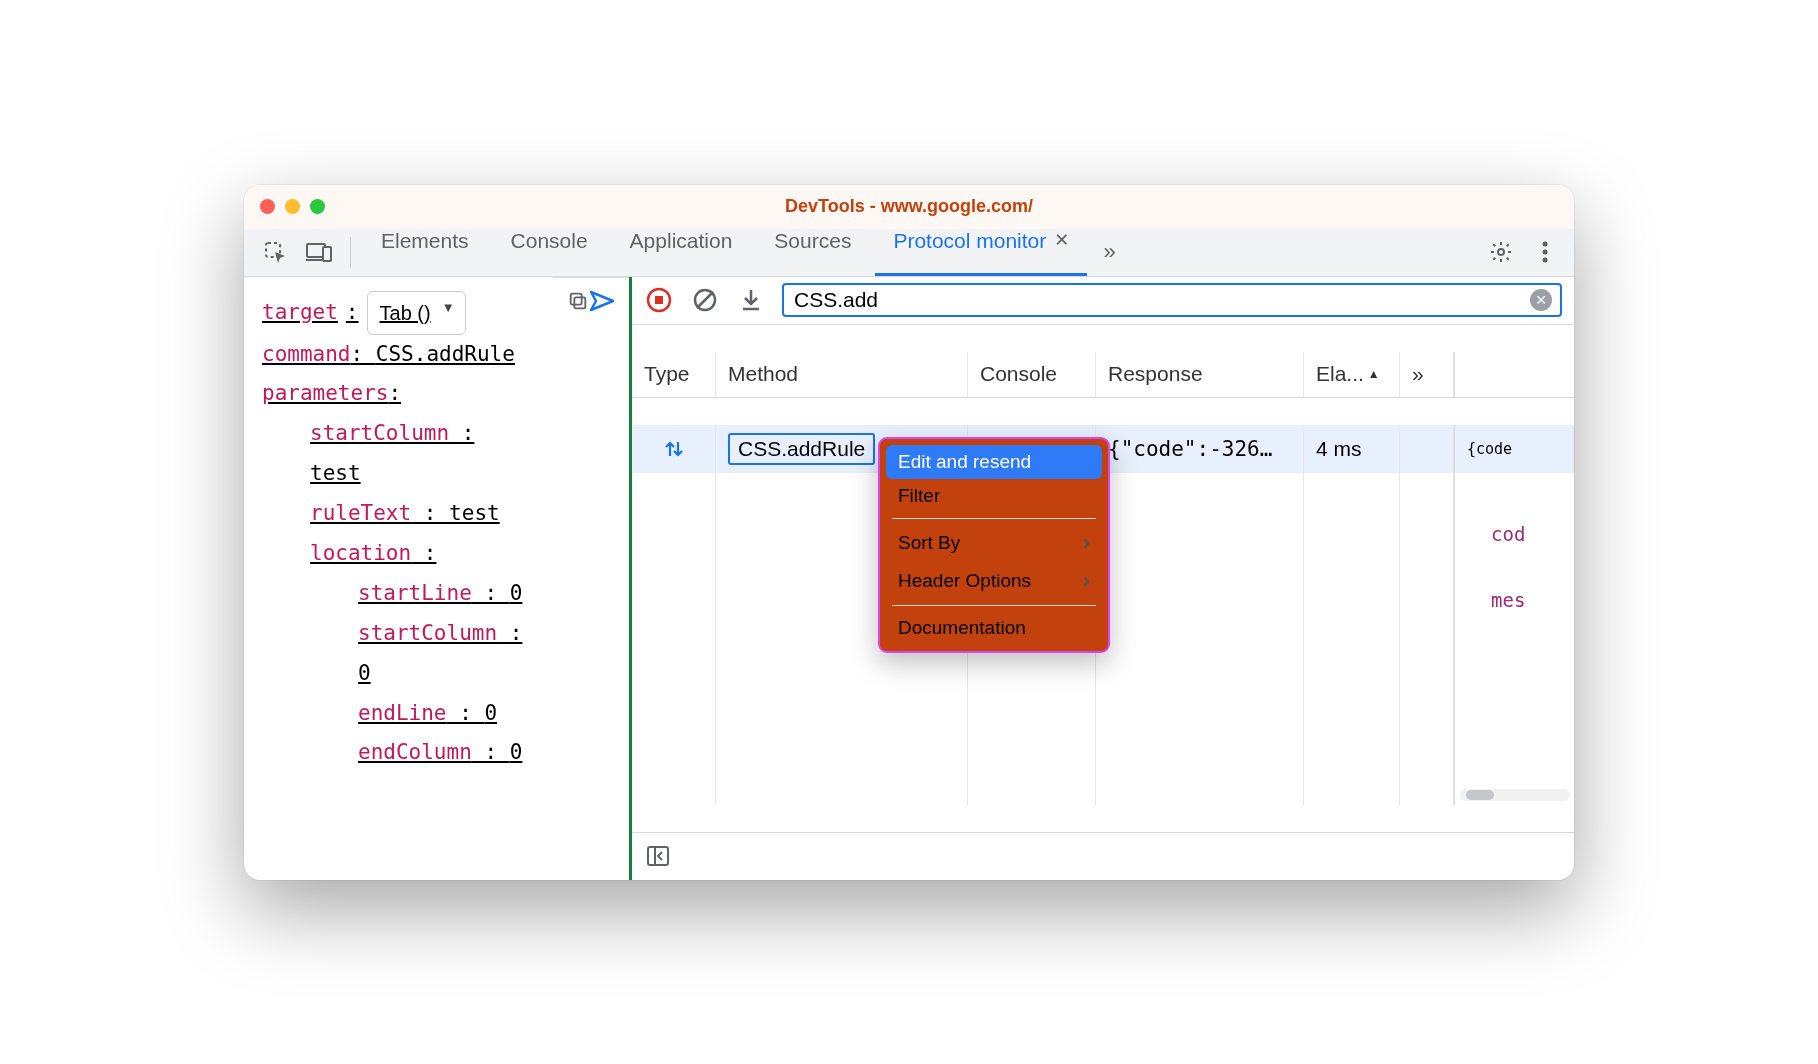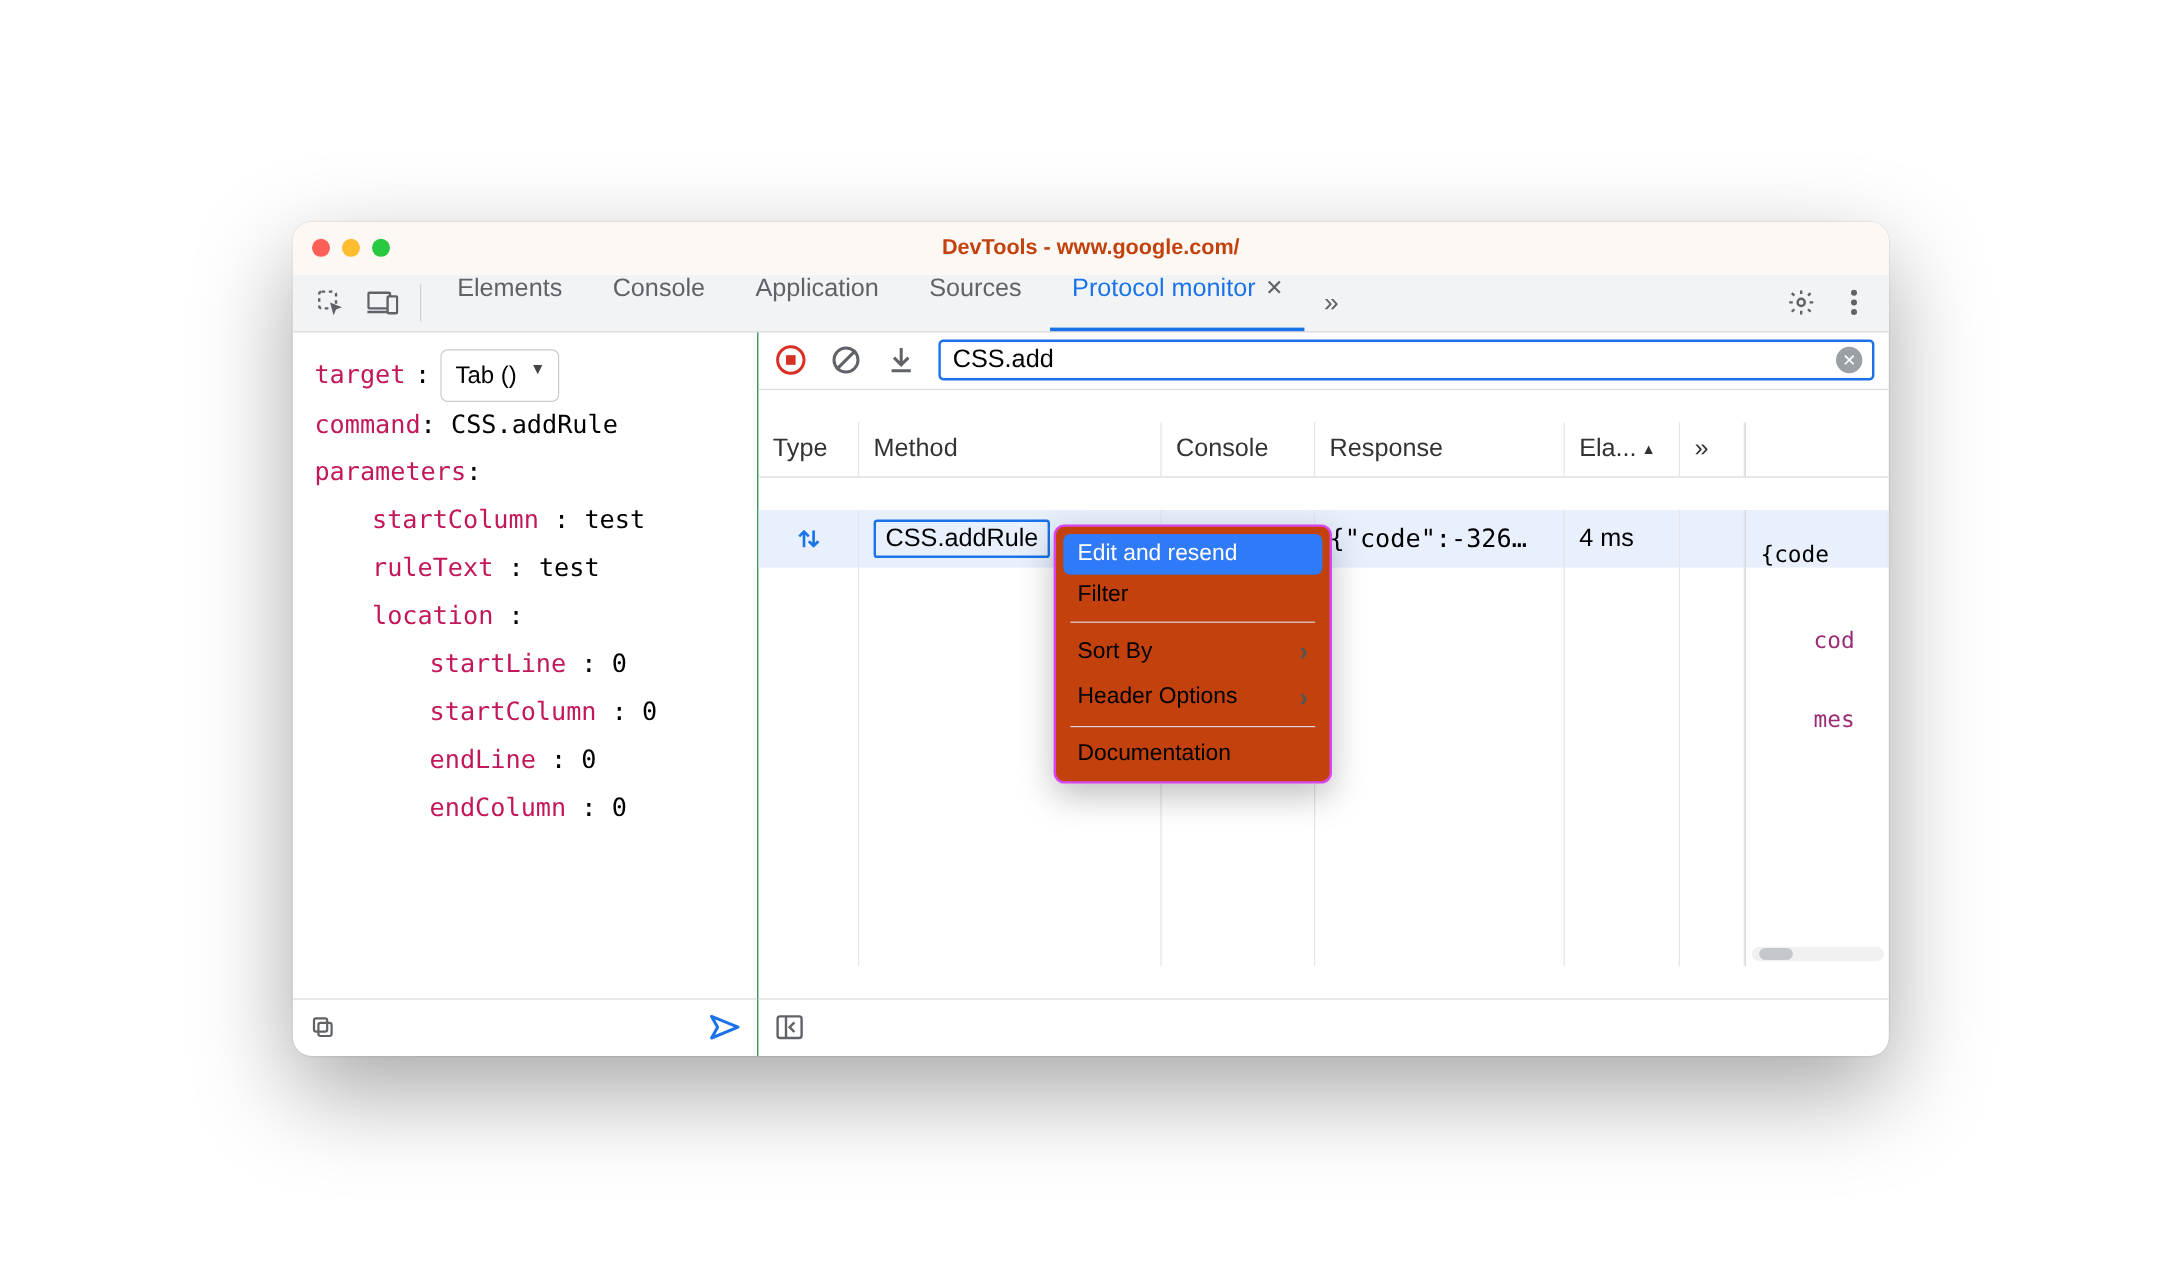--- a/index.html
+++ b/index.html
@@ -60,22 +60,22 @@
   .tab.active { color:#1a73e8; border-bottom-color:#1a73e8; }
   .closex { font-size:18px; color:#5f6368; }
   .chev { font-size:22px; color:#5f6368; padding:0 10px; display:flex;align-items:center;}
   .spacer { flex:1; }
   .body {
     flex:1; display:flex; min-height:0;
   }
   
   .leftpanel {
     width: 388px;
-    border-right: 1px solid #15803d;
-    display:flex; flex-direction:column;
+    border-right: 3px solid #15803d;
+    display:flex; flex-direction:row;text-decoration:underline;
   }
   .editor {
     flex:1; padding: 14px 18px; font-family: Menlo, Consolas, monospace; font-size:21px; line-height:1.9;
     overflow:auto;
   }
   .kw { color:#c2185b; }
   .targetrow { display:flex; align-items:center; gap:8px;}
   .select {
     border:1px solid #c9ccd0; border-radius:6px;
     padding: 2px 34px 2px 12px; font-size:20px;
@@ -121,35 +121,35 @@
     display:flex; height:48px; align-items:stretch; font-size:21px;
     background:#e8f0fe;
   }
   .cell { display:flex; align-items:center; padding:0 12px; border-right:1px solid #e3e5e8; overflow:hidden; white-space:nowrap; }
   .cell.type { width:84px; justify-content:center;}
   .cell.method { width:252px; }
   .cell.request { width:128px; }
   .cell.response { width:208px; }
   .cell.ela { width:96px; }
   .cell.more { flex:1; min-width:0;}
-  .cell.detailcell { width:120px; border-left:1px solid #d8dadd; font-family:Menlo,monospace; font-size:19px;align-items:flex-end;}
+  .cell.detailcell { width:120px; border-left:1px solid #d8dadd; font-family:Menlo,monospace; font-size:15px;}
   .cell.method span {
     border:2px solid #1a73e8; border-radius:3px; padding:2px 8px;
   }
   .updown { color:#1a73e8; }
   .mono { font-family: Menlo, monospace; }
   .gridrest {
     position:absolute; left:0; right:0; top:48px; bottom:0; display:flex;
   }
   .vcol { border-right:1px solid #e3e5e8; }
   .vcol.type{width:84px}.vcol.method{width:252px}.vcol.request{width:128px}.vcol.response{width:208px}.vcol.ela{width:96px}.vcol.more{flex:1}
   .detailpane {
     width:120px; border-left:1px solid #d8dadd;
     font-family:Menlo,monospace; font-size:19px; padding:6px 8px;
-    white-space:pre; overflow:hidden;text-align:center;
+    white-space:pre; overflow:hidden;
   }
   .dk { color:#9b2b77; }
   .scrolltrack { position:absolute; right:4px; bottom:4px; left:auto; height:12px; width:110px; background:#f1f1f1; border-radius:6px;}
   .scrollthumb { position:absolute; left:6px; top:1px; height:10px; width:28px; background:#c4c7cb; border-radius:5px;}
   .rightfoot { height:48px; border-top:1px solid #d8dadd; display:flex; align-items:center; padding:0 14px;}
   
   .ctxmenu {
     position:absolute; left:246px; top:12px;
     width:232px; background:#c2410c; border:2px solid #d946ef;
     border-radius:9px; box-shadow: 0 10px 28px rgba(0,0,0,0.25);

